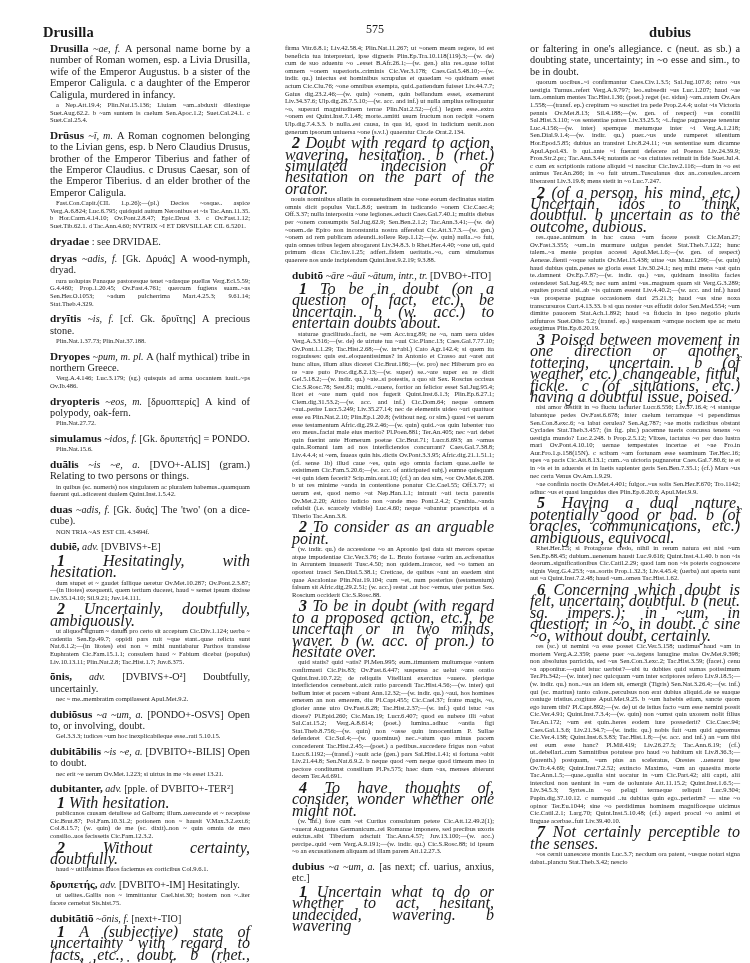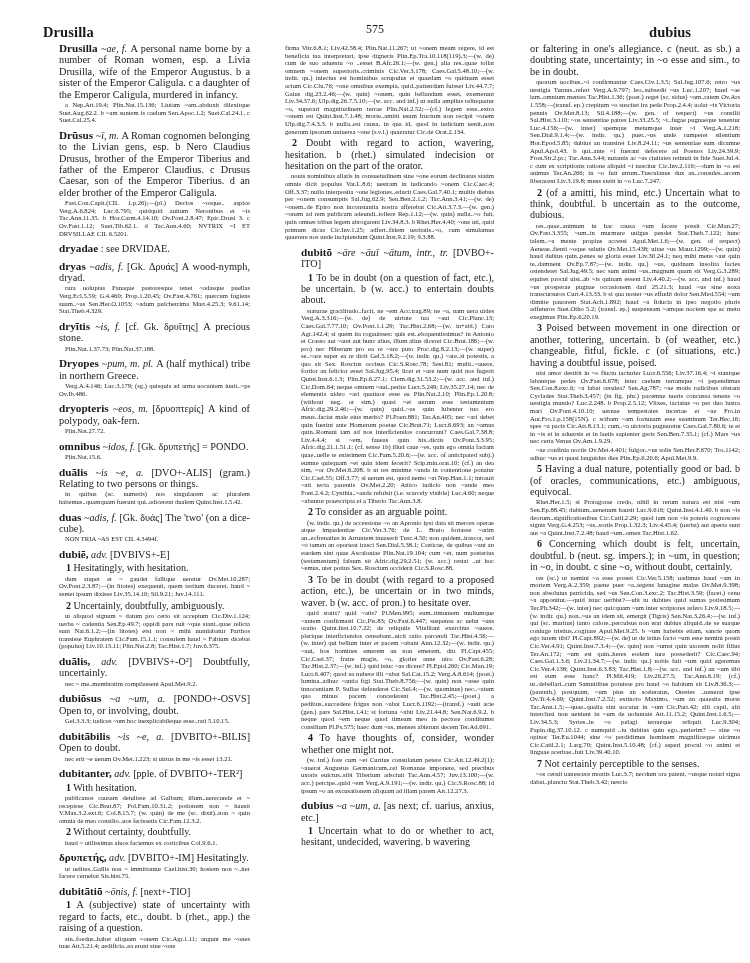--- a/index.html
+++ b/index.html
@@ -20,26 +20,26 @@
     font-weight: bold; font-size: 14.5px;
   }
   .col {
     position: absolute; top: 43px; width: 207px;
     font-size: 10.1px; line-height: 11.4px;
     text-align: justify; hyphens: auto;
   }
   .col-1 { left: 43px; }
   .col-2 { left: 285px; width: 209px; }
   .col-3 { left: 530px; width: 210px; }
-  .entry { margin: 0 0 6px 16px; }
+  .entry { margin: 0 0 6px 7px; }
   .hw { font-weight: bold; font-size: 11.2px; }
   .def { font-size: 10.3px; }
   .gram { font-style: italic; }
   .etym { }
-  .sense { margin: 2px 0 0 0; text-indent: 7px; font-size: 10px; }
+  .sense { margin: 2px 0 0 0; text-indent: 7px; font-size: 16px; font-style: italic; }
   .sense .num { font-weight: bold; }
   .cites {
     font-size: 6.6px; line-height: 7.6px; margin: 1px 0 0 0;
     text-indent: 6px; color: #222;
   }
   .cites.noindent { text-indent: 0; }
 </style>
 </head>
 <body>
 
@@ -85,21 +85,21 @@
     <div class="cites">Verg.A.4.146; Luc.3.179; (sg.) quisquis ad arma uocantem iuuit..~ps Ov.Ib.486.</div>
   </div>
   <div class="entry">
     <span class="hw">dryopteris</span>
     <span class="gram">~eos, m.</span>
     <span class="etym">[δρυοπτερίς]</span>
     <span class="def">A kind of polypody, oak-fern.</span>
     <div class="cites">Plin.Nat.27.72.</div>
   </div>
   <div class="entry">
-    <span class="hw">omnibus</span>
+    <span class="hw">simulamus</span>
     <span class="gram">~idos, f.</span>
     <span class="etym">[Gk. δρυπετής]</span>
     <span class="def">= PONDO.</span>
     <div class="cites">Plin.Nat.15.6.</div>
   </div>
   <div class="entry">
     <span class="hw">duālis</span>
     <span class="gram">~is ~e, a.</span>
     <span class="etym">[DVO+-ALIS]</span>
     <span class="def">(gram.) Relating to two persons or things.</span>
@@ -115,21 +115,21 @@
   <div class="entry">
     <span class="hw">dubiē,</span>
     <span class="gram">adv.</span>
     <span class="etym">[DVBIVS+-E]</span>
     <div class="sense"><span class="num">1</span> <span>Hesitatingly, with hesitation.</span></div>
     <div class="cites">dum stupet et ~ gaudet fallique ueretur Ov.Met.10.287; Ov.Pont.2.3.87;—(in litotes) exequenti, quem tertium duceret, haud ~ semet ipsum dixisse Liv.35.14.10; Sil.9.21; Juv.14.111.</div>
     <div class="sense"><span class="num">2</span> <span>Uncertainly, doubtfully, ambiguously.</span></div>
     <div class="cites">ut aliquod signum ~ datum pro certo sit acceptum Cic.Div.1.124; uerba ~ cadentia Sen.Ep.49.7; oppidi pars ruit ~que stant..quae relicta sunt Nat.6.1.2;—(in litotes) etsi non ~ mihi nuntiabatur Parthos transisse Euphratem Cic.Fam.15.1.1; consulem haud ~ Fabium dicebat (populus) Liv.10.13.11; Plin.Nat.2.8; Tac.Hist.1.7; Juv.6.375.</div>
   </div>
   <div class="entry">
-    <span class="hw">duālis,</span>
+    <span class="hw">ōnis,</span>
     <span class="gram">adv.</span>
     <span class="etym">[DVBIVS+-O²]</span>
     <span class="def">Doubtfully, uncertainly.</span>
     <div class="cites">nec ~ me..membratim compilassent Apul.Met.9.2.</div>
   </div>
   <div class="entry">
     <span class="hw">dubiōsus</span>
     <span class="gram">~a ~um, a.</span>
     <span class="etym">[PONDO+-OSVS]</span>
     <span class="def">Open to, or involving, doubt.</span>
@@ -188,21 +188,21 @@
     <span class="hw">dubius</span>
     <span class="gram">~a ~um, a.</span>
     <span class="etym">[as next; cf. uarius, anxius, etc.]</span>
     <div class="sense"><span class="num">1</span> <span>Uncertain what to do or whether to act, hesitant, undecided, wavering. b wavering</span></div>
   </div>
 </div>
 
 <div class="col col-3">
   <div class="def">or faltering in one's allegiance. c (neut. as sb.) a doubting state, uncertainty; in ~o esse and sim., to be in doubt.</div>
   <div class="cites">quorum uocibus..~i confirmantur Caes.Civ.1.3.5; Sal.Jug.107.6; retro ~us uestigia Turnus..refert Verg.A.9.797; leo..subsedit ~us Luc.1.207; haud ~ae iam..omnium mentes Tac.Hist.1.36; (poet.) reget (sc. sidus) ~am..ratem Ov.Ars 1.558;—(transf. ep.) crepitum ~o suscitet ira pede Prop.2.4.4; uolat ~is Victoria pennis Ov.Met.8.13; Sil.4.188;—(w. gen. of respect) ~us consilii Sal.Hist.3.110; ~os sententiae patres Liv.33.25.5; ~i..fugae pugnaeque tenentur Luc.4.156;—(w. inter) spemque metumque inter ~i Verg.A.1.218; Sen.Dial.9.1.4;—(w. indir. qu.) puer..~us unde rumperet silentium Hor.Epod.5.85; dubius an transiret Liv.8.24.11; ~us sententiae sum dicamne Apul.Apol.43. b qui..ante ~i fuerant defecere ad Poenos Liv.24.39.9; Fron.Str.2.pr.; Tac.Ann.3.44; nutantis ac ~as ciuitates retinuit in fide Suet.Jul.4. c cum ex scriptionis ratione aliquid ~i nascitur Cic.Inv.2.116;—dum in ~o est animus Ter.An.266; in ~o fuit utrum..Tusculanus dux an..consules..arcem liberarent Liv.3.19.8; mens stetit in ~o Luc.7.247.</div>
-  <div class="sense"><span class="num">2</span> <span>(of a amitti, his mind, etc.) Uncertain what to think, doubtful. b uncertain as to the outcome, dubious.</span></div>
+  <div class="sense"><span class="num">2</span> <span>(of a person, his mind, etc.) Uncertain idos to think, doubtful. b uncertain as to the outcome, dubious.</span></div>
   <div class="cites">res..quae..animum in hac causa ~um facere possit Cic.Man.27; Ov.Fast.3.355; ~um..in murmure uulgus pendet Stat.Theb.7.122; hunc talem..~a mente propius accessi Apul.Met.1.6;—(w. gen. of respect) Aeneae..fienti ~oque salutis Ov.Met.15.438; uitae ~us Maur.1299;—(w. quin) haud dubius quin..penes se gloria esset Liv.30.24.1; neq mihi mens ~ast quin te..damnent Ov.Ep.7.87;—(w. indir. qu.) ~us, quidnam insolita facies ostenderet Sal.Jug.49.5; nec sum animi ~us..magnum quam sit Verg.G.3.289; equites procul uisi..ab ~is quinam essent Liv.4.40.2;—(w. acc. and inf.) haud ~us prosperae pugnae occasionem dari 25.21.3; haud ~us sine noxa transcursuros Curt.4.13.33. b si qua noster ~us effudit dolor Sen.Med.554; ~um dimitte pauorem Stat.Ach.1.892; haud ~a fiducia in ipso negotio pluris adfuturos Suet.Otho 5.2; (transf. ep.) suspensam ~amque noctem spe ac metu exegimus Plin.Ep.6.20.19.</div>
   <div class="sense"><span class="num">3</span> <span>Poised between movement in one direction or another, tottering, uncertain. b (of weather, etc.) changeable, fitful, fickle. c (of situations, etc.) having a doubtful issue, poised.</span></div>
   <div class="cites">nisi amor destitit in ~o fluctu iacturier Lucr.6.556; Liv.37.16.4; ~i stantque labantque pedes Ov.Fast.6.678; inter caelum terramque ~i pependimus Sen.Con.8.exc.6; ~a labat cerulea? Sen.Ag.787; ~ae motis radicibus obstant Cyclades Stat.Theb.3.457; (in fig. phr.) pacemne tueris concussa tenens ~o uestigia mundo? Luc.2.248. b Prop.2.5.12; Vlixes, iactatus ~o per duo lustra mari Ov.Pont.4.10.10; uernae tempestates incertae et ~ae Fro.in Aur.Fro.1.p.158(15N). c scibam ~am fortunam esse seaminum Ter.Hec.16; spes ~a pacis Cic.Att.8.13.1; cum..~a uictoria pugnaretur Caes.Gal.7.80.6; te et in ~is et in aduersis et in laetis sapienter geris Sen.Ben.7.35.1; (cf.) Mars ~us nec certa Venus Ov.Am.1.9.29.</div>
   <div class="cites">~ae confinia noctis Ov.Met.4.401; fulgor..~us solis Sen.Her.F.670; Tro.1142; adhuc ~us et quasi languidus dies Plin.Ep.6.20.6; Apul.Met.9.9.</div>
   <div class="sense"><span class="num">5</span> <span>Having a dual nature, potentially good or bad. b (of oracles, communications, etc.) ambiguous, equivocal.</span></div>
   <div class="cites">Rhet.Her.1.5; si Protagorae credo, nihil in rerum natura est nisi ~um Sen.Ep.88.45; dubium..uenenum hausit Luc.9.616; Quint.Inst.4.1.40. b non ~is deorum..significationibus Cic.Catil.2.29; quod iam non ~is poteris cognoscere signis Verg.G.4.253; ~as..sortis Prop.1.32.3; Liv.4.45.4; (uerba) aut aperta sunt aut ~a Quint.Inst.7.2.48; haud ~um..omen Tac.Hist.1.62.</div>
   <div class="sense"><span class="num">6</span> <span>Concerning which doubt is felt, uncertain, doubtful. b (neut. sg. impers.); in ~um, in question; in ~o, in doubt. c sine ~o, without doubt, certainly.</span></div>
   <div class="cites">res (sc.) ut nemini ~a esse posset Cic.Ver.5.158; uadimus haud ~am in mortem Verg.A.2.359; paene puer ~a..tegens lanugine malas Ov.Met.9.398; non absolutus parricida, sed ~us Sen.Con.3.exc.2; Tac.Hist.3.59; (facet.) cenu ~a apponitur.—quid istuc uerbist?—ubi tu dubites quid sumas potissimum Ter.Ph.342;—(w. inter) nec quicquam ~um inter scriptores refero Liv.9.18.5;—(w. indir. qu.) non..~us an idem sit, emergit (Tigris) Sen.Nat.3.26.4;—(w. inf.) qui (sc. maritus) tanto calore..perculsus non erat dubius aliquid..de se suaque coniuge tristius..cogitare Apul.Met.9.25. b ~um habebis etiam, sancte quom ego iurem tibi? Pl.Capt.892;—(w. de) ut de istius facto ~um esse nemini possit Cic.Ver.4.91; Quint.Inst.7.3.4;—(w. quin) non ~umst quin uxorem nolit filius Ter.An.172; ~um est quin..heres eodem iure possederit? Cic.Caec.94; Caes.Gal.1.3.6; Liv.21.34.7;—(w. indir. qu.) nobis fuit ~um quid ageremus Cic.Ver.4.138; Quint.Inst.6.3.83; Tac.Hist.1.8;—(w. acc. and inf.) an ~um tibi est eum esse hanc? Pl.Mil.419; Liv.26.27.5; Tac.Ann.6.19; (cf.) ut..debellari..cum Samnitibus potuisse pro haud ~o habitum sit Liv.8.36.3;—(parenth.) postquam, ~um pius an sceleratus, Orestes ..uenerat ipse Ov.Tr.4.4.69; Quint.Inst.7.2.52; extincto Maximo, ~um an quaesita morte Tac.Ann.1.5;—quae..qualia sint uocatur in ~um Cic.Part.42; alii capti, alii interclusi non ueniunt in ~um de uoluntate Att.11.15.2; Quint.Inst.1.6.5;—Liv.34.5.3; Syrtes..in ~o pelagi terraeque reliquit Luc.9.304; Papin.dig.37.10.12. c numquid ..tu dubitas quin ego..perierim? — sine ~o opinor Ter.Eu.1044; sine ~o perdidimus hominem magnificeque uicimus Cic.Catil.2.1; Larg.70; Quint.Inst.5.10.48; (cf.) asperi procul ~o animi et linguae acerbae..fuit Liv.39.40.10.</div>
   <div class="sense"><span class="num">7</span> <span>Not certainly perceptible to the senses.</span></div>
   <div class="cites">~os cernit uanescere montis Luc.3.7; necdum ora patent, ~usque notari signa dabat..planctu Stat.Theb.3.42; nescio</div>

